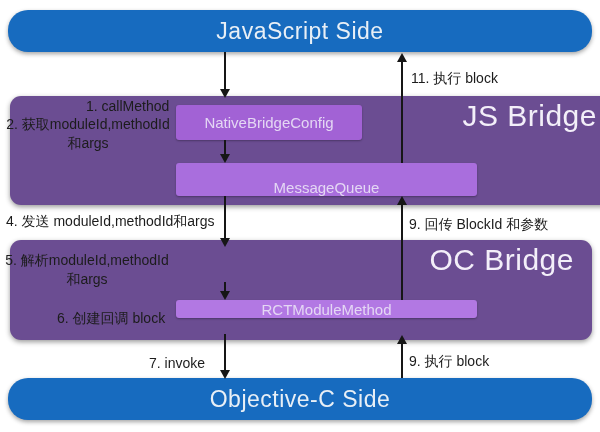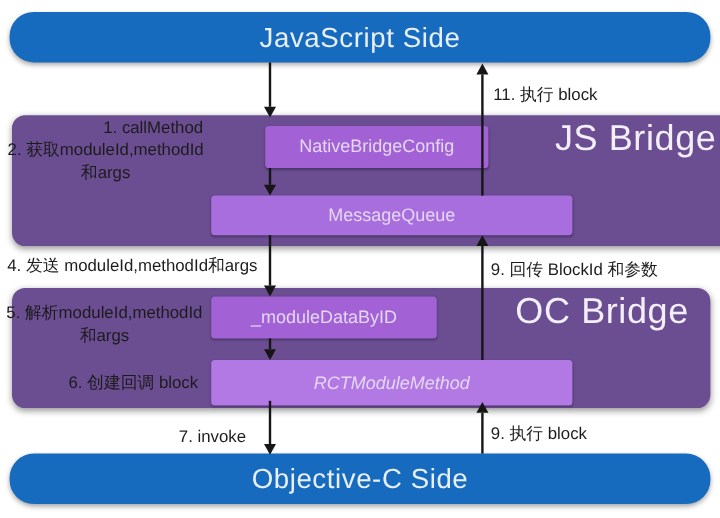--- a/index.html
+++ b/index.html
@@ -61,33 +61,30 @@
   </div>
 
   <div class="bridge" style="top:240px;height:100px;">
     <div class="bridge-title">OC Bridge</div>
   </div>
 
   <div class="bar" style="top:378px;">
     <span>Objective-C Side</span>
   </div>
 
-  <div class="module" style="left:176px;top:105px;width:186px;height:35px;background:var(--module_a);margin-left:45px;">
+  <div class="module" style="left:176px;top:105px;width:186px;height:35px;background:var(--module_a);">
     <span>NativeBridgeConfig</span>
   </div>
 
-  <div class="module" style="left:176px;top:163px;width:301px;height:33px;background:var(--module_b);">
+  <div class="module" style="left:176px;top:163px;width:301px;height:33px;background:var(--module_b);align-items:flex-end;">
     <span>MessageQueue</span>
   </div>
 
-  <div class="module" style="left:176px;top:247px;width:188px;height:35px;background:var(--module_a);">
-    <span>_moduleDataByID</span>
-  </div>
 
-  <div class="module" style="left:176px;top:300px;width:301px;height:38px;background:var(--module_c);font-style:italic;">
+  <div class="module" style="left:176px;top:300px;width:301px;height:18px;background:var(--module_c);">
     <span>RCTModuleMethod</span>
   </div>
 
   <div>
     <div class="vline" style="left:224px;top:52px;height:37px;"></div>
     <div class="head-down" style="left:220px;top:89px;"></div>
   </div>
   <div>
     <div class="vline" style="left:224px;top:140px;height:14px;"></div>
     <div class="head-down" style="left:220px;top:154px;"></div>

